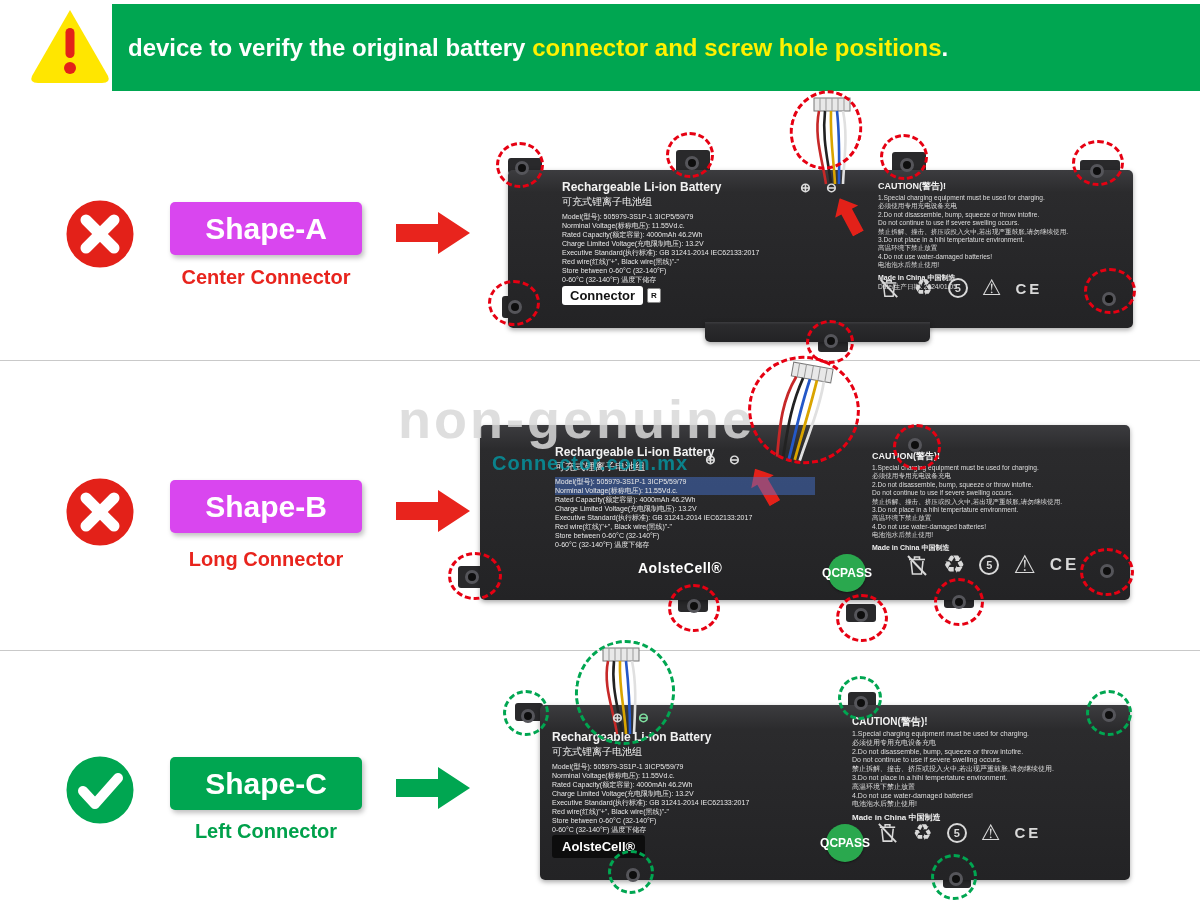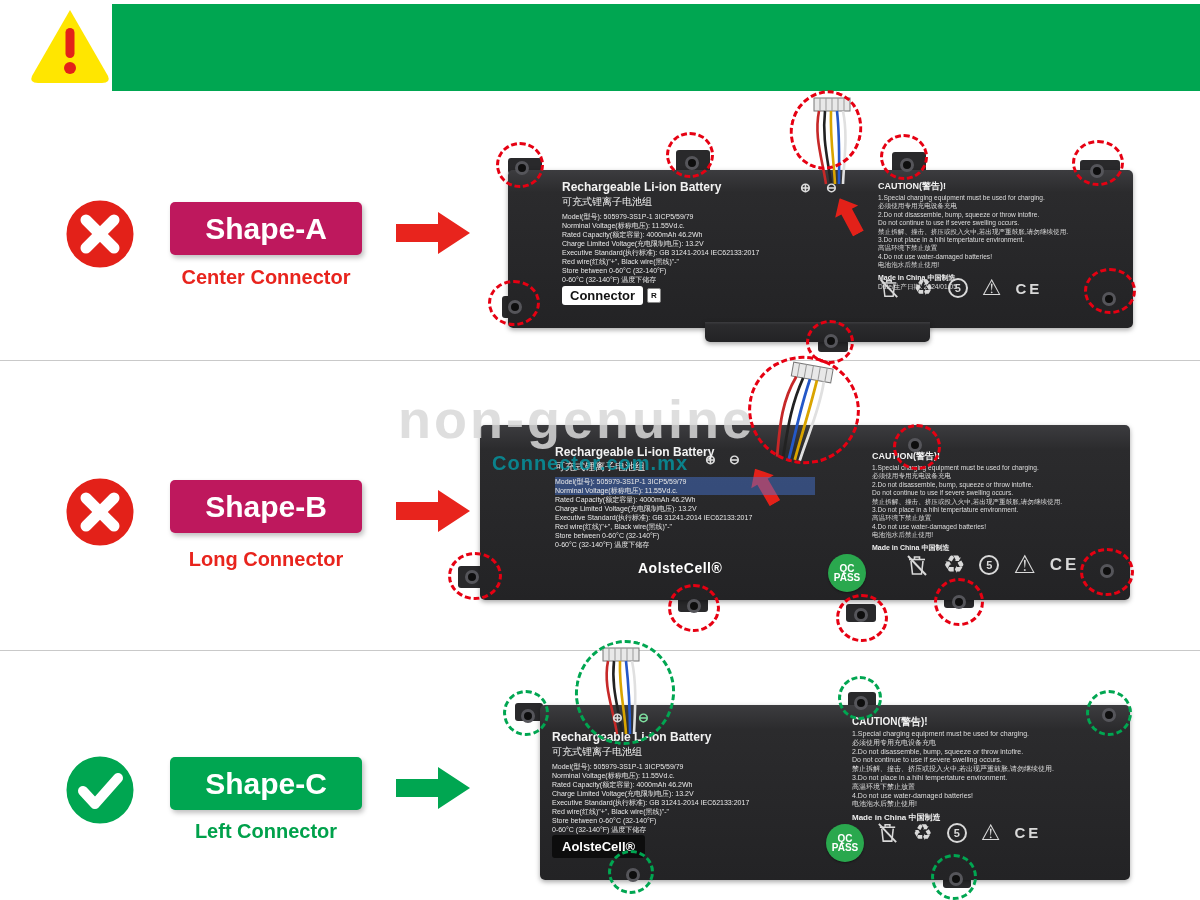--- a/index.html
+++ b/index.html
@@ -6,21 +6,21 @@
   html,body{width:1200px;height:900px}
   body{position:relative;background:#fff;font-family:"Liberation Sans",sans-serif;overflow:hidden}
   .abs{position:absolute}
   .divider{position:absolute;left:0;width:1200px;height:1px;background:#c9c9c9}
   
   .banner{position:absolute;left:112px;top:4px;width:1088px;height:87px;background:#00A651;display:flex;flex-direction:column;justify-content:center;padding-left:16px}
   .banner-line{font-size:24px;font-weight:bold;color:#fff;line-height:33px;white-space:nowrap}
   .yellow{color:#FFF100}
   
   .label-box{position:absolute;width:192px;height:53px;display:flex;align-items:center;justify-content:center;color:#fff;font-size:30px;font-weight:bold;border-radius:5px;box-shadow:2px 3px 5px rgba(0,0,0,.25)}
-  .red-bg{background:#be185d}
+  .red-bg{background:#d946ef}
   .green-bg{background:#00A651}
   .conn-text{position:absolute;width:252px;text-align:center;font-size:20px;font-weight:bold}
   .red-t{color:#E8241D}.green-t{color:#00A14B}
   
   .battery-body{position:absolute;background:linear-gradient(180deg,#3c3c3f 0%,#2b2b2d 14%,#232325 100%);border-radius:5px;box-shadow:0 2px 5px rgba(0,0,0,.35)}
   .tab{position:absolute;background:#29292b;border-radius:3px}
   .ring{position:absolute;width:14px;height:14px;border-radius:50%;background:#0e0e0e;border:3px solid #55555a}
   .hl-r{position:absolute;border:3px dashed #e60012;border-radius:50%}
   .hl-g{position:absolute;border:3px dashed #00A651;border-radius:50%}
   .bat-text{position:absolute;color:#eee}
@@ -29,38 +29,39 @@
   .spec-line{font-size:7px;line-height:9px;color:#e8e8e8;white-space:nowrap}
   .caution-title{font-size:9px;font-weight:bold;color:#f2f2f2;margin-bottom:1px;white-space:nowrap}
   .caution-line{font-size:6.6px;line-height:8.4px;color:#dedede;white-space:nowrap}
   .made{font-size:7px;font-weight:bold;color:#eee;margin-top:3px;white-space:nowrap}
   .pm{position:absolute;color:#ddd;font-size:13px;font-weight:bold}
   .logo-row{position:absolute;display:flex;align-items:center;gap:4px}
   .logo-white{background:#fff;border-radius:3px;padding:2px 8px;font-size:13px;font-weight:bold;color:#111}
   .logo-rbox{background:#fff;border-radius:2px;font-size:8px;font-weight:bold;color:#111;padding:2px 3px;border:1px solid #888}
   .logo-plain{position:absolute;color:#fff;font-size:14px;font-weight:bold;letter-spacing:.5px}
   .logo-black{position:absolute;background:#0d0d0d;border-radius:3px;padding:4px 10px;color:#fff;font-size:13px;font-weight:bold}
-  .qc{position:absolute;width:38px;height:38px;border-radius:50%;background:#2aa84e;color:#fff;display:flex;flex-direction:column;align-items:center;justify-content:center;font-size:10px;font-weight:bold;line-height:9px;box-shadow:0 1px 2px rgba(0,0,0,.4)}
+  .qc{position:absolute;width:38px;height:38px;border-radius:50%;background:#2aa84e;color:#fff;display:flex;flex-direction:row;align-items:center;justify-content:center;font-size:12px;font-weight:bold;line-height:9px;box-shadow:0 1px 2px rgba(0,0,0,.4)}
   .icons{position:absolute;display:flex;align-items:center;gap:14px;color:#d9d9d9}
   .icon-glyph{font-size:22px;line-height:24px;font-family:"DejaVu Sans",sans-serif}
   .circ5{width:20px;height:20px;border:2px solid #d9d9d9;border-radius:50%;display:flex;align-items:center;justify-content:center;font-size:11px;font-weight:bold}
   .ce{font-size:15px;font-weight:bold;letter-spacing:3px}
   .wm1{position:absolute;font-size:54px;font-weight:bold;color:rgba(216,216,216,.85);letter-spacing:3px;white-space:nowrap}
   .wm2{position:absolute;font-size:20px;font-weight:bold;color:rgba(0,160,172,.75);letter-spacing:1px;white-space:nowrap}
   .hlblue{background:rgba(70,120,220,.45)}
 </style>
 </head>
 <body>
 
 <svg class="abs" style="left:28px;top:6px" width="84" height="80" viewBox="0 0 84 80">
   <path d="M42 4 L80 70 Q83 77 74 77 L10 77 Q1 77 4 70 Z" fill="#FFE600"></path>
   <rect x="37.5" y="22" width="9" height="30" rx="4.5" fill="#E32119"></rect>
   <circle cx="42" cy="62" r="6" fill="#E32119"></circle>
 </svg>
 <div class="banner">
+  <div class="banner-line"><span>device to verify the original battery </span><span class="yellow">connector and screw hole positions</span><span>.</span></div>
 </div>
 
 <div class="divider" style="top:360px"></div>
 <div class="divider" style="top:650px"></div>
 
 <svg class="abs" style="left:62px;top:196px" width="76" height="76" viewBox="0 0 76 76">
   <circle cx="38" cy="38" r="35" fill="#E32119"></circle>
   <circle cx="38" cy="38" r="35" fill="none" stroke="#fff" stroke-width="3"></circle>
   <line x1="24" y1="24" x2="52" y2="52" stroke="#fff" stroke-width="11" stroke-linecap="round"></line>
   <line x1="52" y1="24" x2="24" y2="52" stroke="#fff" stroke-width="11" stroke-linecap="round"></line>

